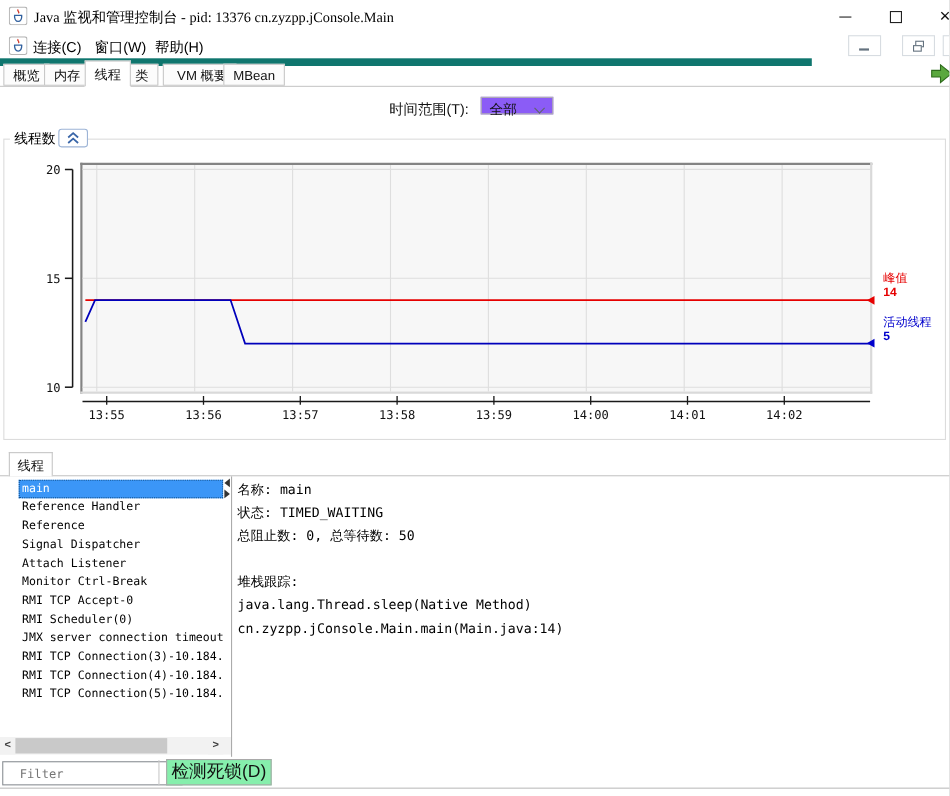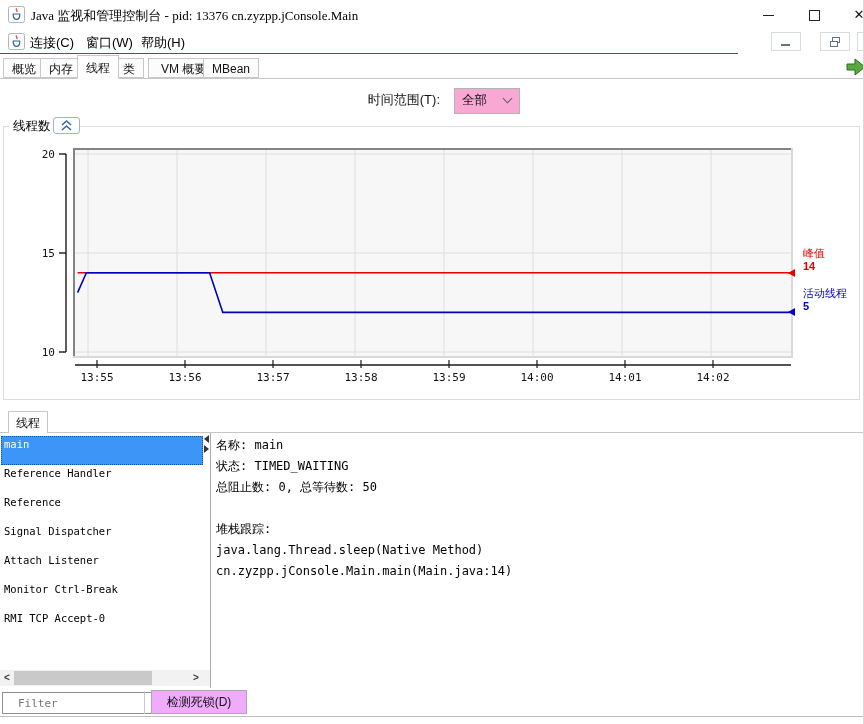--- a/index.html
+++ b/index.html
@@ -9,39 +9,39 @@
   
   .titlebar{position:absolute;left:0;top:0;width:840px;height:30px;background:#fff;font-family:Liberation Serif, serif;}
   .java-icon{position:absolute;width:17px;height:17px;display:inline-block;}
   .titlebar .java-icon{left:8px;top:6px;}
   .title-text{position:absolute;left:31px;top:7px;font-size:13px;color:#000;white-space:nowrap;}
   .wc{position:absolute;top:0;width:30px;height:30px;text-align:center;cursor:default;}
   .wc-min-glyph{position:absolute;left:10px;top:15px;width:11px;height:1px;background:#222;}
   .wc-max-glyph{position:absolute;left:10px;top:10px;width:9px;height:9px;border:1px solid #222;}
   .wc-close-glyph{font-size:13px;line-height:30px;color:#111;}
   
-  .menubar{position:absolute;left:0;top:30px;width:738px;height:23px;background:#fff;border-bottom:1px solid #0f766e;}
+  .menubar{position:absolute;left:0;top:30px;width:738px;height:23px;background:#fff;border-bottom:7px solid #0f766e;}
   .menubar .java-icon{left:8px;top:3px;}
   .menu-item{position:absolute;top:4px;font-size:13px;color:#000;white-space:nowrap;}
   .mdi-btn{position:absolute;top:32px;width:30px;height:19px;background:#fff;border:1px solid #d7dce1;box-sizing:border-box;}
   .mdi-min-glyph{position:absolute;left:9px;top:11px;width:9px;height:2px;background:#64727f;}
   .restore-glyph{position:absolute;left:9px;top:4px;width:10px;height:10px;}
   .restore-glyph i{position:absolute;display:block;box-sizing:border-box;}
   .restore-glyph .rg-back{right:0;top:0;width:8px;height:6px;border:1px solid #64727f;}
   .restore-glyph .rg-front{left:0;bottom:0;width:8px;height:6px;border:1px solid #64727f;background:#fff;}
   .mdi-close-glyph{font-size:11px;line-height:17px;color:#64727f;display:block;text-align:center;}
   
   .tabbar-line{position:absolute;left:0;top:78px;width:864px;height:1px;background:#c8c8c8;}
   .tab{position:absolute;top:58px;height:20px;line-height:20px;padding:0 8px;font-size:12px;
        background:#fcfcfc;border:1px solid #c8c8c8;box-sizing:border-box;white-space:nowrap;z-index:1;}
   .tab.selected{top:55px;height:24px;line-height:24px;background:#fff;border-bottom:1px solid #fff;z-index:2;}
   .connect-icon{position:absolute;left:846px;top:57px;z-index:1;}
   
-  .tr-label{position:absolute;left:340px;top:91px;width:100px;text-align:right;font-size:13px;}
-  .combo{position:absolute;left:454px;top:88px;width:66px;height:26px;background:#f9a8d4;
+  .tr-label{position:absolute;left:340px;top:91px;width:100px;text-align:center;font-size:13px;}
+  .combo{position:absolute;left:437px;top:88px;width:66px;height:16px;background:#8b5cf6;
          border:1px solid #b2b2b2;box-sizing:border-box;}
   .combo-value{position:absolute;left:7px;top:3px;font-size:12.5px;}
   .combo-chevron{position:absolute;right:8px;top:6px;width:6px;height:6px;
          border-right:1.5px solid #5f6368;border-bottom:1.5px solid #5f6368;transform:rotate(45deg);}
   
   .chart-group{position:absolute;left:3px;top:126px;width:857px;height:274px;
          border:1px solid #dcdcdc;box-sizing:border-box;}
   .chart-group-title{position:absolute;left:5px;top:-9px;background:#fff;padding:0 4px;font-size:12.5px;color:#000;}
   .collapse-btn{position:absolute;left:49px;top:-10px;width:27px;height:17px;background:#fff;
          border:1px solid #9db4d6;border-radius:3px;box-sizing:border-box;}
@@ -49,41 +49,41 @@
   
   .legend-tri{position:absolute;width:0;height:0;border-top:4px solid transparent;border-bottom:4px solid transparent;}
   .legend-item{position:absolute;left:803px;font-size:11px;line-height:13px;white-space:nowrap;}
   .legend-item b{display:block;}
   
   .pane-top-line{position:absolute;left:0;top:432px;width:864px;height:1px;background:#c6c6c6;z-index:1;}
   .thread-pane-tab{position:absolute;left:8px;top:411px;height:22px;line-height:22px;padding:0 7px;
          font-size:12px;background:#fff;border:1px solid #c6c6c6;border-bottom:none;box-sizing:border-box;z-index:2;}
   .thread-list{position:absolute;left:1px;top:436px;width:202px;height:206px;overflow:hidden;
          font-family:"DejaVu Sans Mono","Liberation Mono",monospace;font-size:10.5px;}
-  .thread-row{height:29px;line-height:17px;padding-left:3px;white-space:nowrap;color:#000;}
+  .thread-row{height:17px;line-height:17px;padding-left:3px;white-space:nowrap;color:#000;margin-left:16px;}
   .thread-row.selected{background:#3b96f7;color:#fff;outline:1px dotted #14538f;outline-offset:-1px;}
   .split-divider-line{position:absolute;left:210px;top:433px;width:1px;height:255px;background:#ababab;}
   .split-tri{position:absolute;width:0;height:0;}
   .split-tri.left{left:204px;top:435px;border-top:4px solid transparent;border-bottom:4px solid transparent;border-right:5px solid #333;}
   .split-tri.right{left:204px;top:445px;border-top:4px solid transparent;border-bottom:4px solid transparent;border-left:5px solid #333;}
   .details{position:absolute;left:216px;top:435px;width:640px;
          font-family:"DejaVu Sans Mono","Liberation Mono",monospace;font-size:12px;color:#000;}
   .details div{height:21px;line-height:21px;white-space:nowrap;}
   
   .hscroll{position:absolute;left:0;top:670px;width:210px;height:16px;background:#f2f2f2;}
   .hs-arrow{position:absolute;top:0;width:14px;height:16px;font-size:10px;font-weight:bold;
          line-height:16px;text-align:center;color:#404040;background:#f2f2f2;}
   .hs-left{left:0;} .hs-right{left:189px;}
   .hs-thumb{position:absolute;left:14px;top:1px;width:138px;height:14px;background:#c9c9c9;}
   
   .filter-input{position:absolute;left:2px;top:692px;width:132px;height:18px;border:1px solid #8a8f94;
          font-family:"DejaVu Sans Mono","Liberation Mono",monospace;font-size:11px;color:#7c7c7c;padding:1px 15px;}
   .filter-sep{position:absolute;left:144px;top:691px;width:1px;height:23px;background:#c9c9c9;}
-  .deadlock-btn{position:absolute;left:151px;top:690px;width:96px;height:24px;background:#f0abfc;
-         border:1px solid #a9a9a9;box-sizing:border-box;font-size:12px;text-align:center;line-height:22px;
+  .deadlock-btn{position:absolute;left:151px;top:690px;width:96px;height:24px;background:#86efac;
+         border:1px solid #a9a9a9;box-sizing:border-box;font-size:16px;text-align:center;line-height:22px;
          font-family:"Liberation Sans",sans-serif;}
   .bottom-line{position:absolute;left:0;top:716px;width:864px;height:1px;background:#bdbdbd;}
 </style>
 </head>
 <body>
 
 <div id="app">
 
   <div class="titlebar">
     <span class="java-icon">

